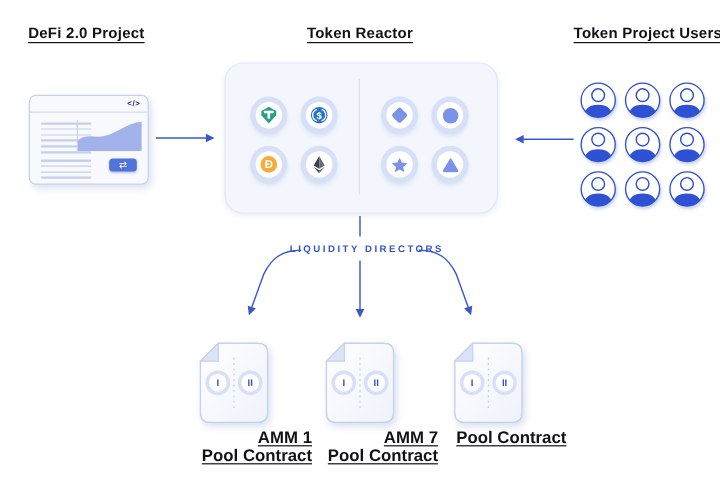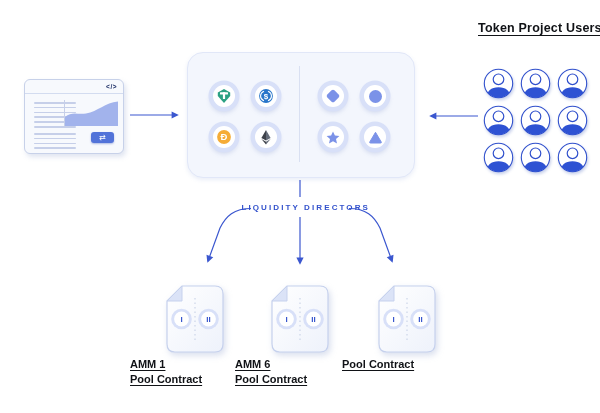--- a/index.html
+++ b/index.html
@@ -46,21 +46,21 @@
   
   .liq-label{position:absolute;left:230px;top:203px;width:140px;text-align:right;
              font-size:8px;font-weight:bold;letter-spacing:2.1px;color:#3352cc;white-space:nowrap;}
 
   
   .wires{position:absolute;left:0;top:0;width:600px;height:413px;pointer-events:none;}
 
   
   .doc{position:absolute;top:285px;width:58px;height:68px;filter:drop-shadow(2px 3px 3px rgba(130,150,200,.3));}
   #doc-0{left:166px;} #doc-1{left:271px;} #doc-2{left:378px;}
-  .contract-label{position:absolute;top:357px;width:130px;text-align:left;font-size:11px;font-weight:bold;
+  .contract-label{position:absolute;top:357px;width:130px;text-align:right;font-size:14px;font-weight:bold;
                   color:#101216;line-height:15px;}
   #label-0{left:130px;} #label-1{left:235px;} #label-2{left:342px;}
   .contract-label span{display:block;text-decoration:underline;text-decoration-thickness:1.3px;text-underline-offset:2px;}
 </style>
 </head>
 <body>
 
 <div id="canvas">
 
   <svg width="0" height="0" style="position:absolute" aria-hidden="true">
@@ -71,20 +71,22 @@
       </linearGradient>
       <clipPath id="avatarClip">
           <circle cx="15.5" cy="15.5" r="14.2"></circle>
         </clipPath>
       <marker id="ah" markerWidth="7" markerHeight="7" refX="5" refY="3.5" orient="auto">
         <path d="M0.5,0.5 L6.5,3.5 L0.5,6.5 Z" fill="#3B57CF"></path>
       </marker>
     </defs>
   </svg>
 
+  <div class="hdr" id="hdr-project">DeFi 2.0 Project</div>
+  <div class="hdr" id="hdr-reactor">Token Reactor</div>
   <div class="hdr" id="hdr-users">Token Project Users</div>
 
   <div class="browser">
     <div class="browser-header">
       <span class="code-glyph">&lt;/&gt;</span>
     </div>
     <div class="lines" id="lines-1">
         <span></span>
         <span></span>
         <span></span>
@@ -273,20 +275,20 @@
       <text x="15.5" y="37" text-anchor="middle" font-size="8" font-weight="bold" fill="#3352CC" font-family="Liberation Sans, sans-serif">I</text>
       <text x="42.5" y="37" text-anchor="middle" font-size="8" font-weight="bold" fill="#3352CC" font-family="Liberation Sans, sans-serif">II</text>
     </svg>
   </div>
 
   <div class="contract-label" id="label-0">
     <span>AMM 1</span>
     <span>Pool Contract</span>
   </div>
   <div class="contract-label" id="label-1">
-    <span>AMM 6</span>
+    <span>AMM 7</span>
     <span>Pool Contract</span>
   </div>
   <div class="contract-label" id="label-2">
     <span>Pool Contract</span>
   </div>
 
 </div>
 
 </body></html>

